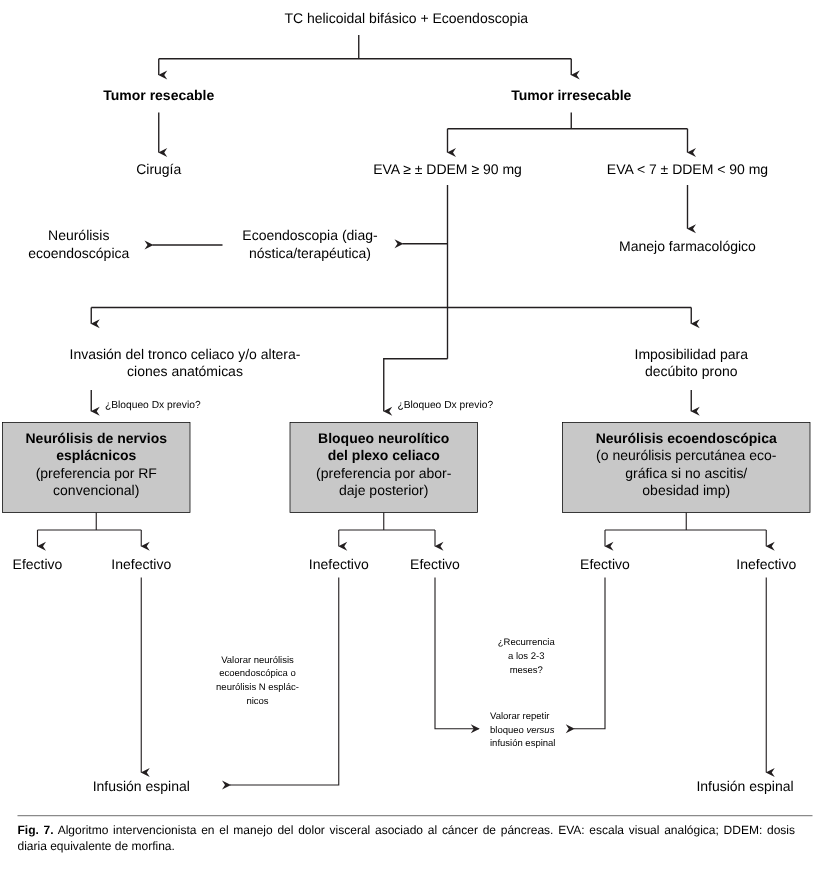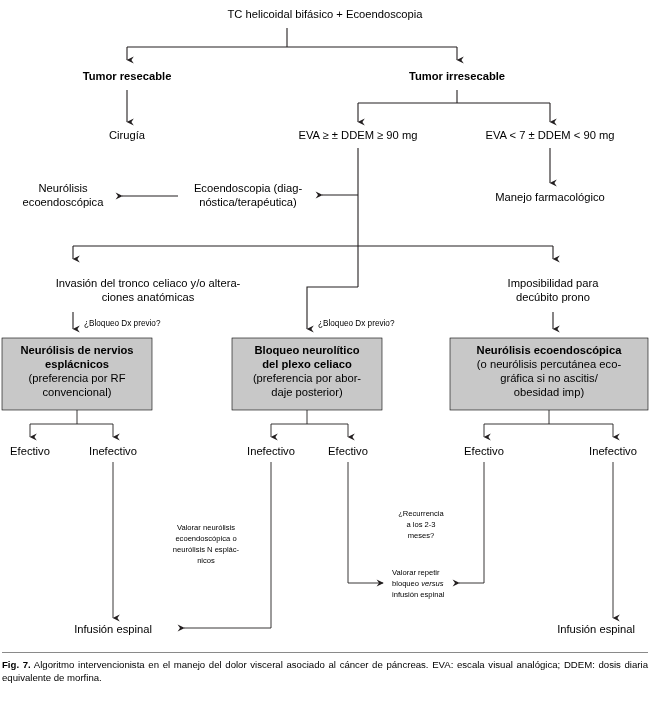--- a/index.html
+++ b/index.html
@@ -58,21 +58,21 @@
     fill: none;
   }
   .ital { font-style: italic; }
 
   
   #caption {
     position: absolute;
     left: 0;
     top: 652px;
     width: 650px;
-    padding: 0 2px;
+    padding: 0 14px;
     box-sizing: border-box;
   }
   #caption-rule {
     width: 646px;
     height: 1px;
     background: #8a8a8a;
     margin: 0 0 5px 0;
   }
   #caption-text {
     font-family: "Liberation Sans", sans-serif;

